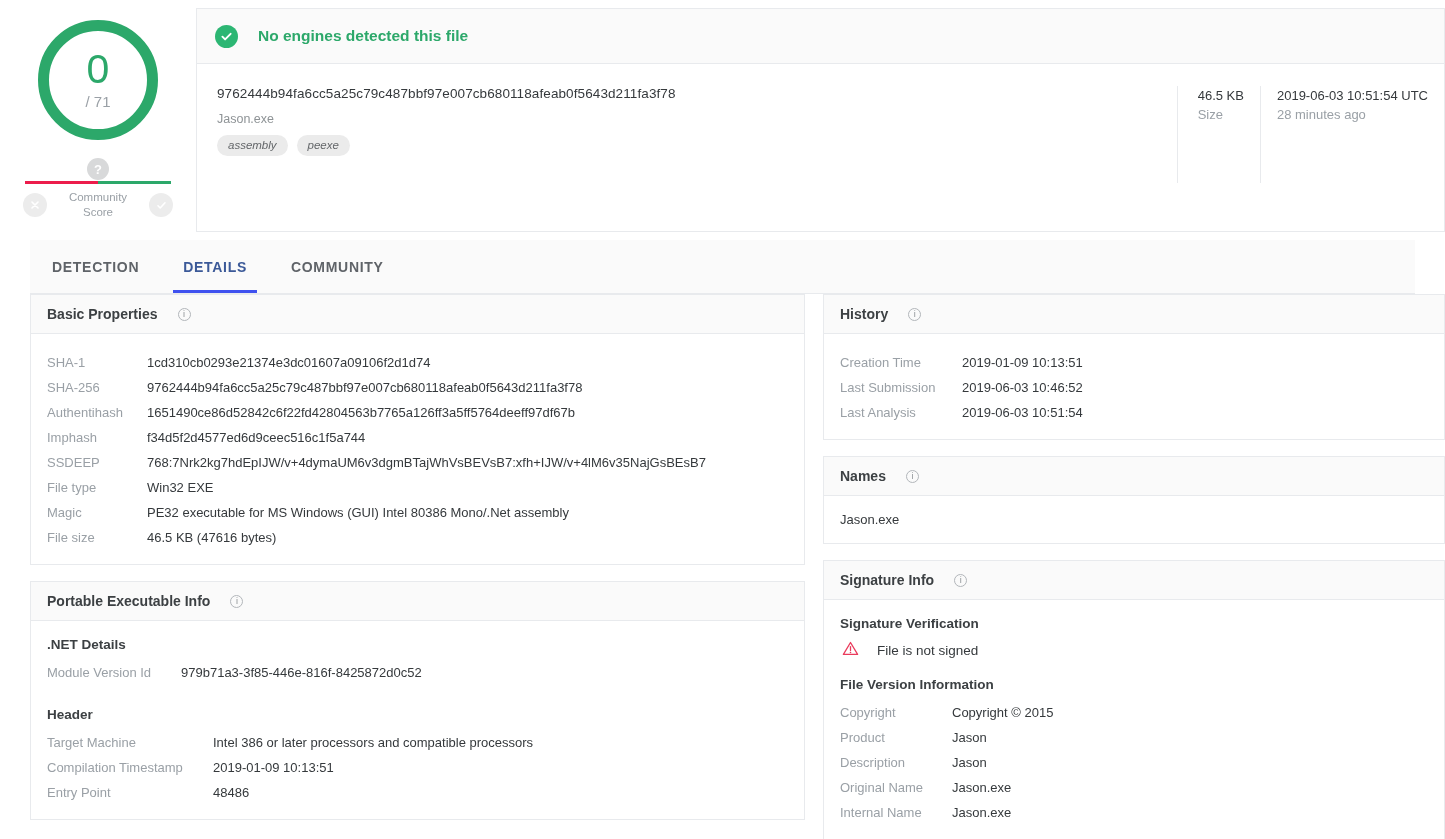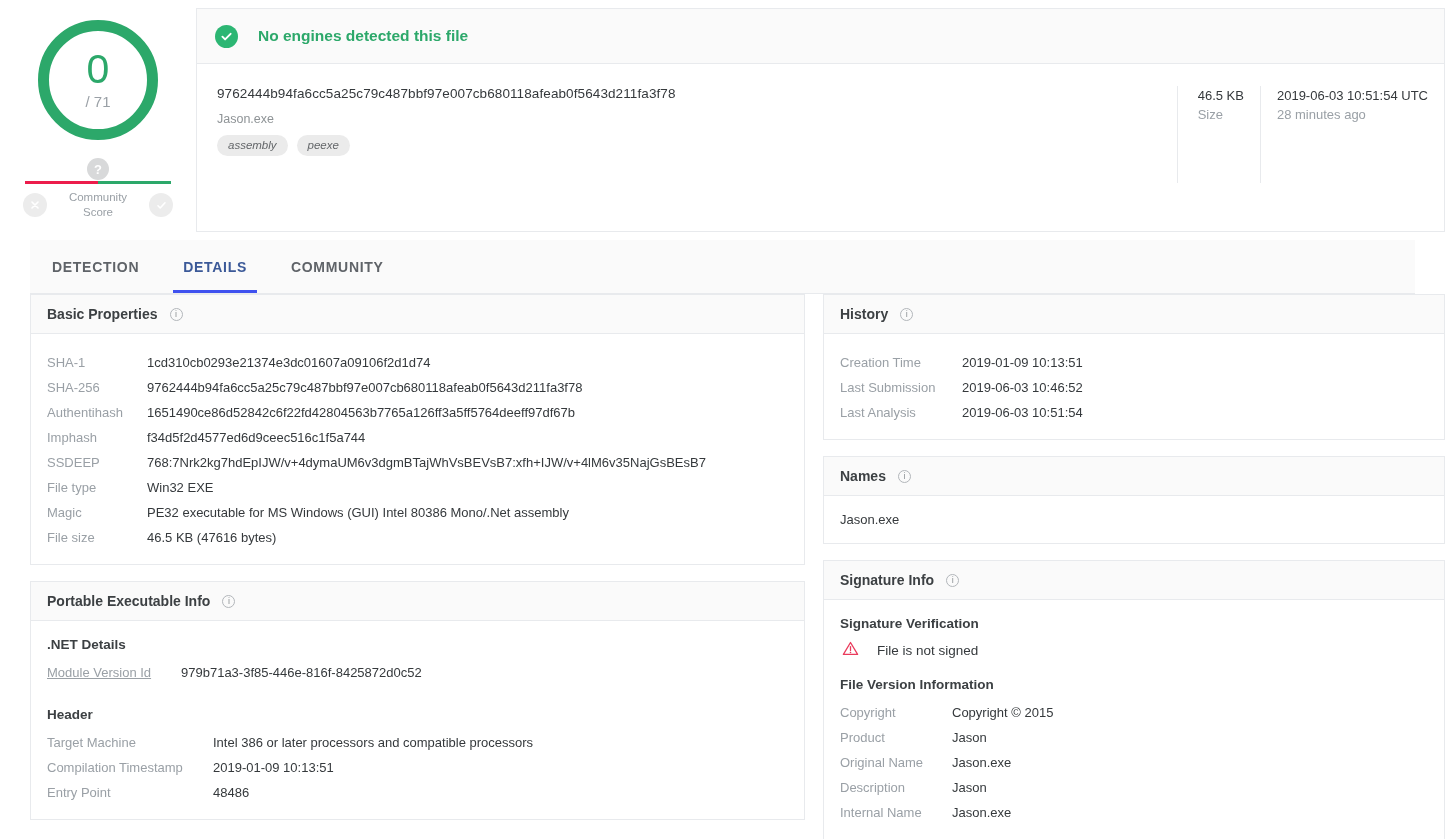--- a/index.html
+++ b/index.html
@@ -212,21 +212,21 @@
     border: 1px solid #e8eaed;
     background: #fff;
     margin-bottom: 16px;
   }
   .panel-head {
     background: #fafafa;
     border-bottom: 1px solid #e8eaed;
     padding: 11px 16px;
     display: flex;
     align-items: center;
-    gap: 12px;
+    gap: 20px;
   }
   .panel-title {
     font-size: 14px;
     font-weight: 700;
     color: #3c4043;
   }
   .info-i {
     width: 13px; height: 13px;
     border: 1px solid #b2b6ba;
     border-radius: 50%;
@@ -245,21 +245,21 @@
     font-size: 13px;
     padding: 2px 0;
     vertical-align: top;
     line-height: 21px;
   }
   table.kv td.k { color: #9aa0a6; white-space: nowrap; padding-right: 14px; }
   table.kv td.v { color: #35393c; word-break: break-all; }
 
   .kv-bp td.k { width: 100px; }
   .kv-hist td.k { width: 122px; }
-  .kv-net td.k { width: 134px; text-decoration: underline; }
+  .kv-net td.k { width: 134px; }
   .kv-hdr td.k { width: 166px; }
   .kv-ver td.k { width: 112px; }
 
   .sub-h {
     font-size: 13.5px;
     font-weight: 700;
     color: #3c4043;
     margin: 0 0 8px 0;
   }
   .sub-h.spaced { margin-top: 22px; }
@@ -496,28 +496,28 @@
           <tbody>
               <tr>
             <td class="k">Copyright</td>
             <td class="v">Copyright © 2015</td>
           </tr>
           <tr>
             <td class="k">Product</td>
             <td class="v">Jason</td>
           </tr>
           <tr>
+            <td class="k">Description</td>
+            <td class="v">Jason</td>
+          </tr>
+          <tr>
             <td class="k">Original Name</td>
             <td class="v">Jason.exe</td>
           </tr>
           <tr>
-            <td class="k">Description</td>
-            <td class="v">Jason</td>
-          </tr>
-          <tr>
             <td class="k">Internal Name</td>
             <td class="v">Jason.exe</td>
           </tr>
         </tbody>
           </table>
       </div>
     </div>
   </div>
 </div>
 

